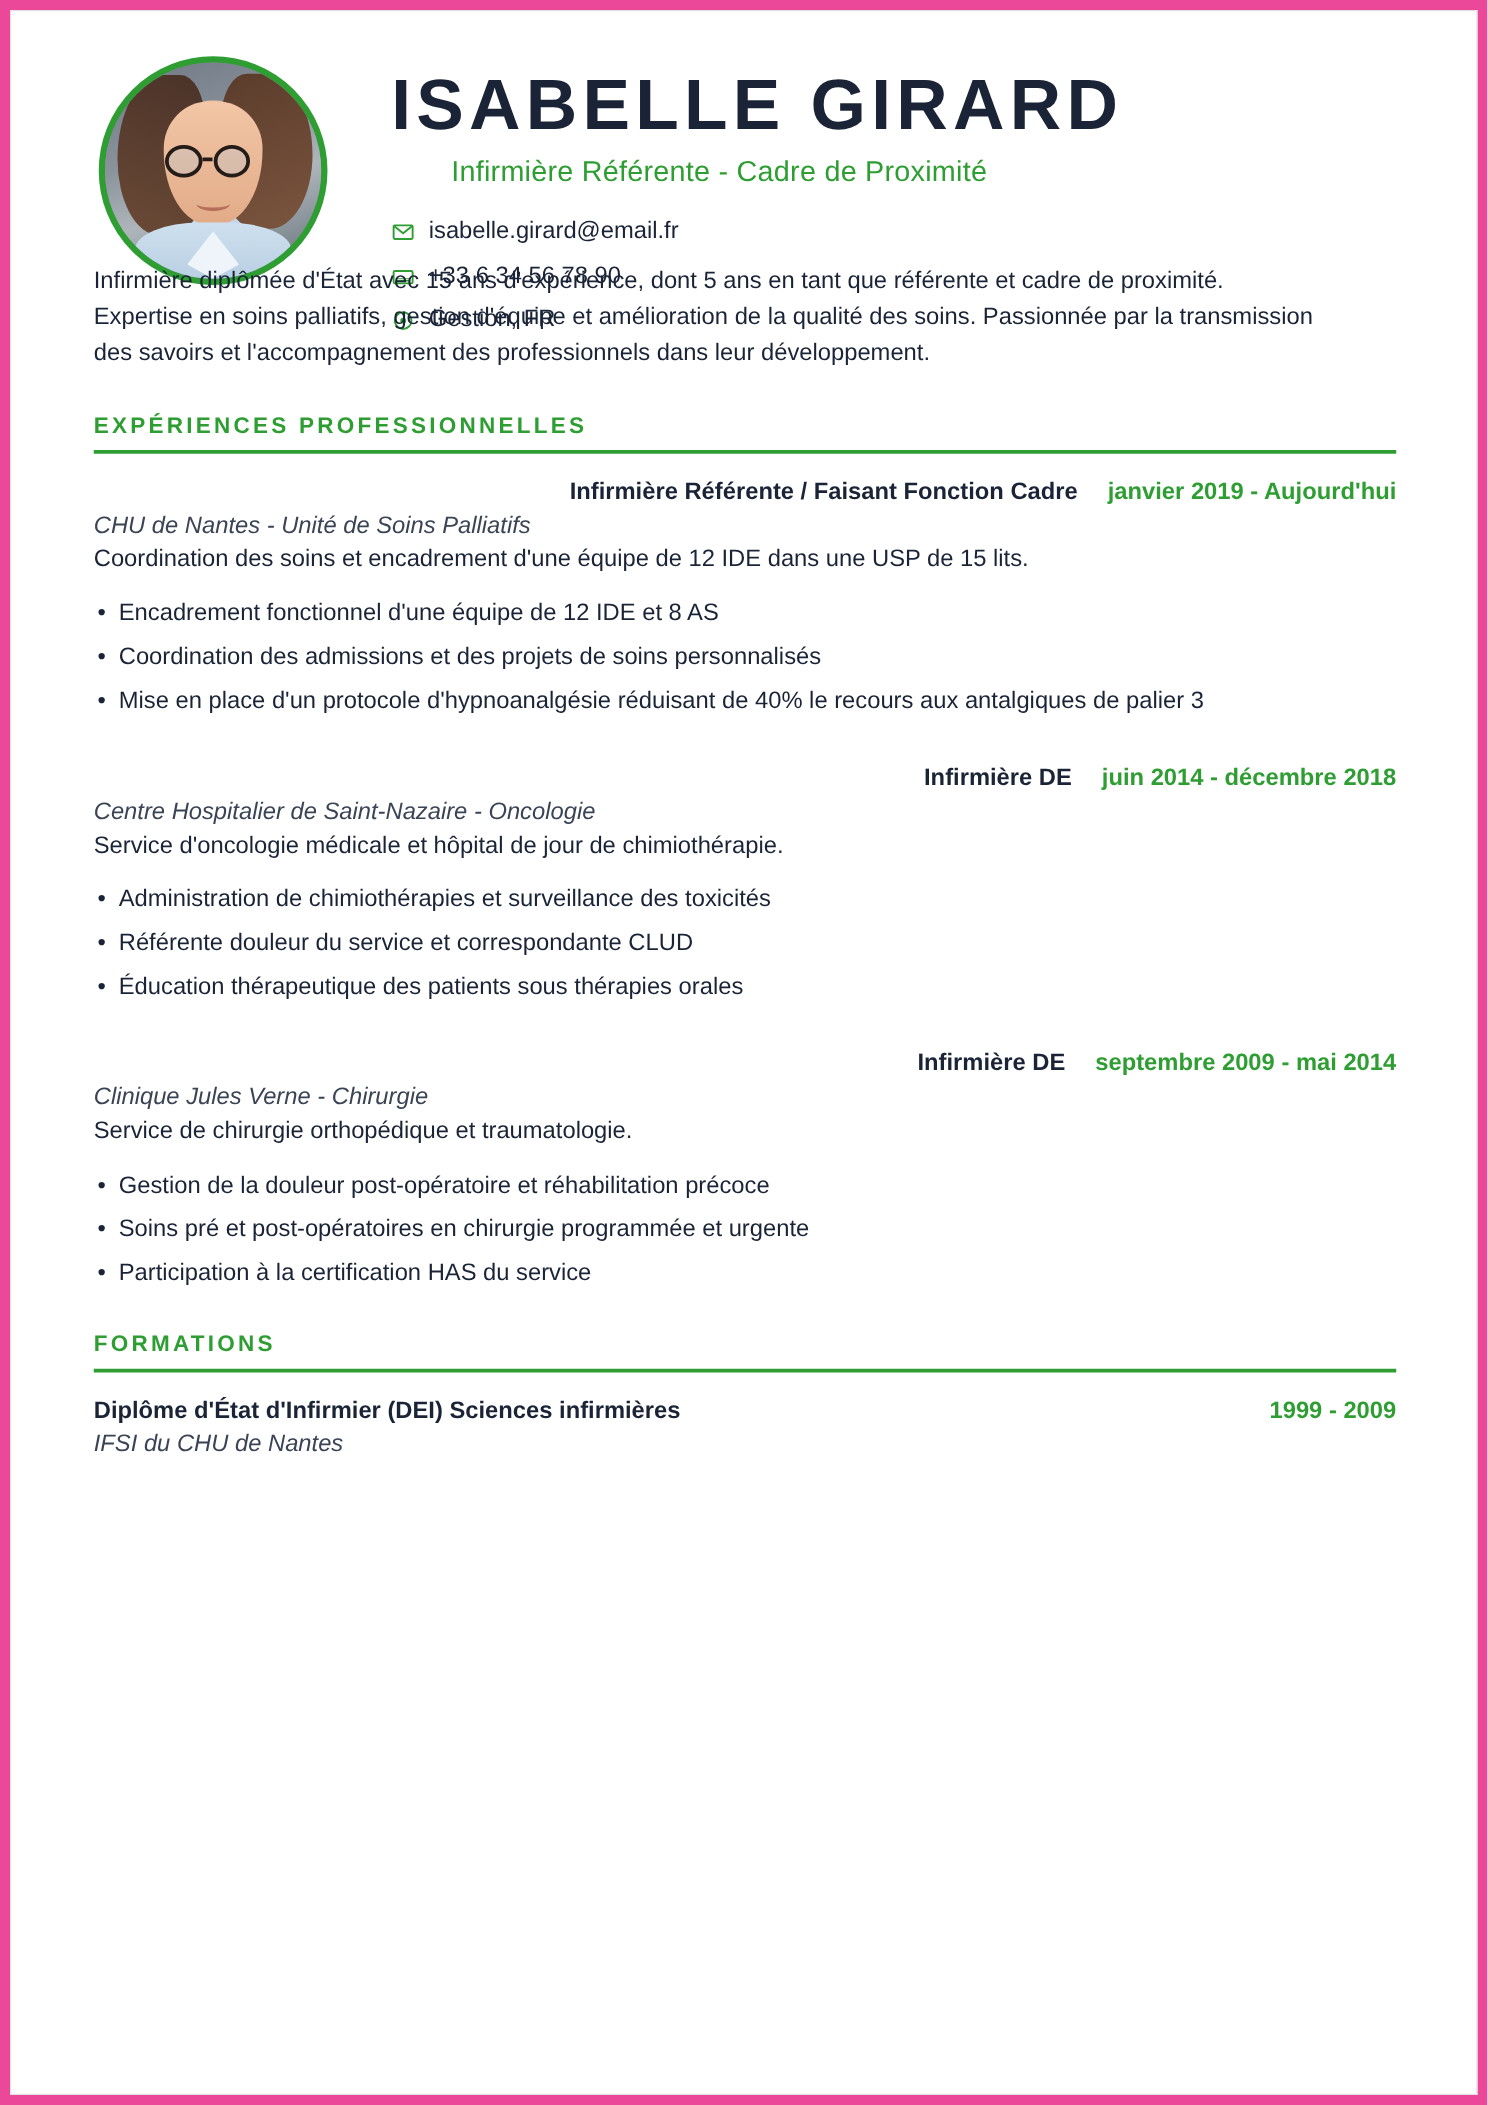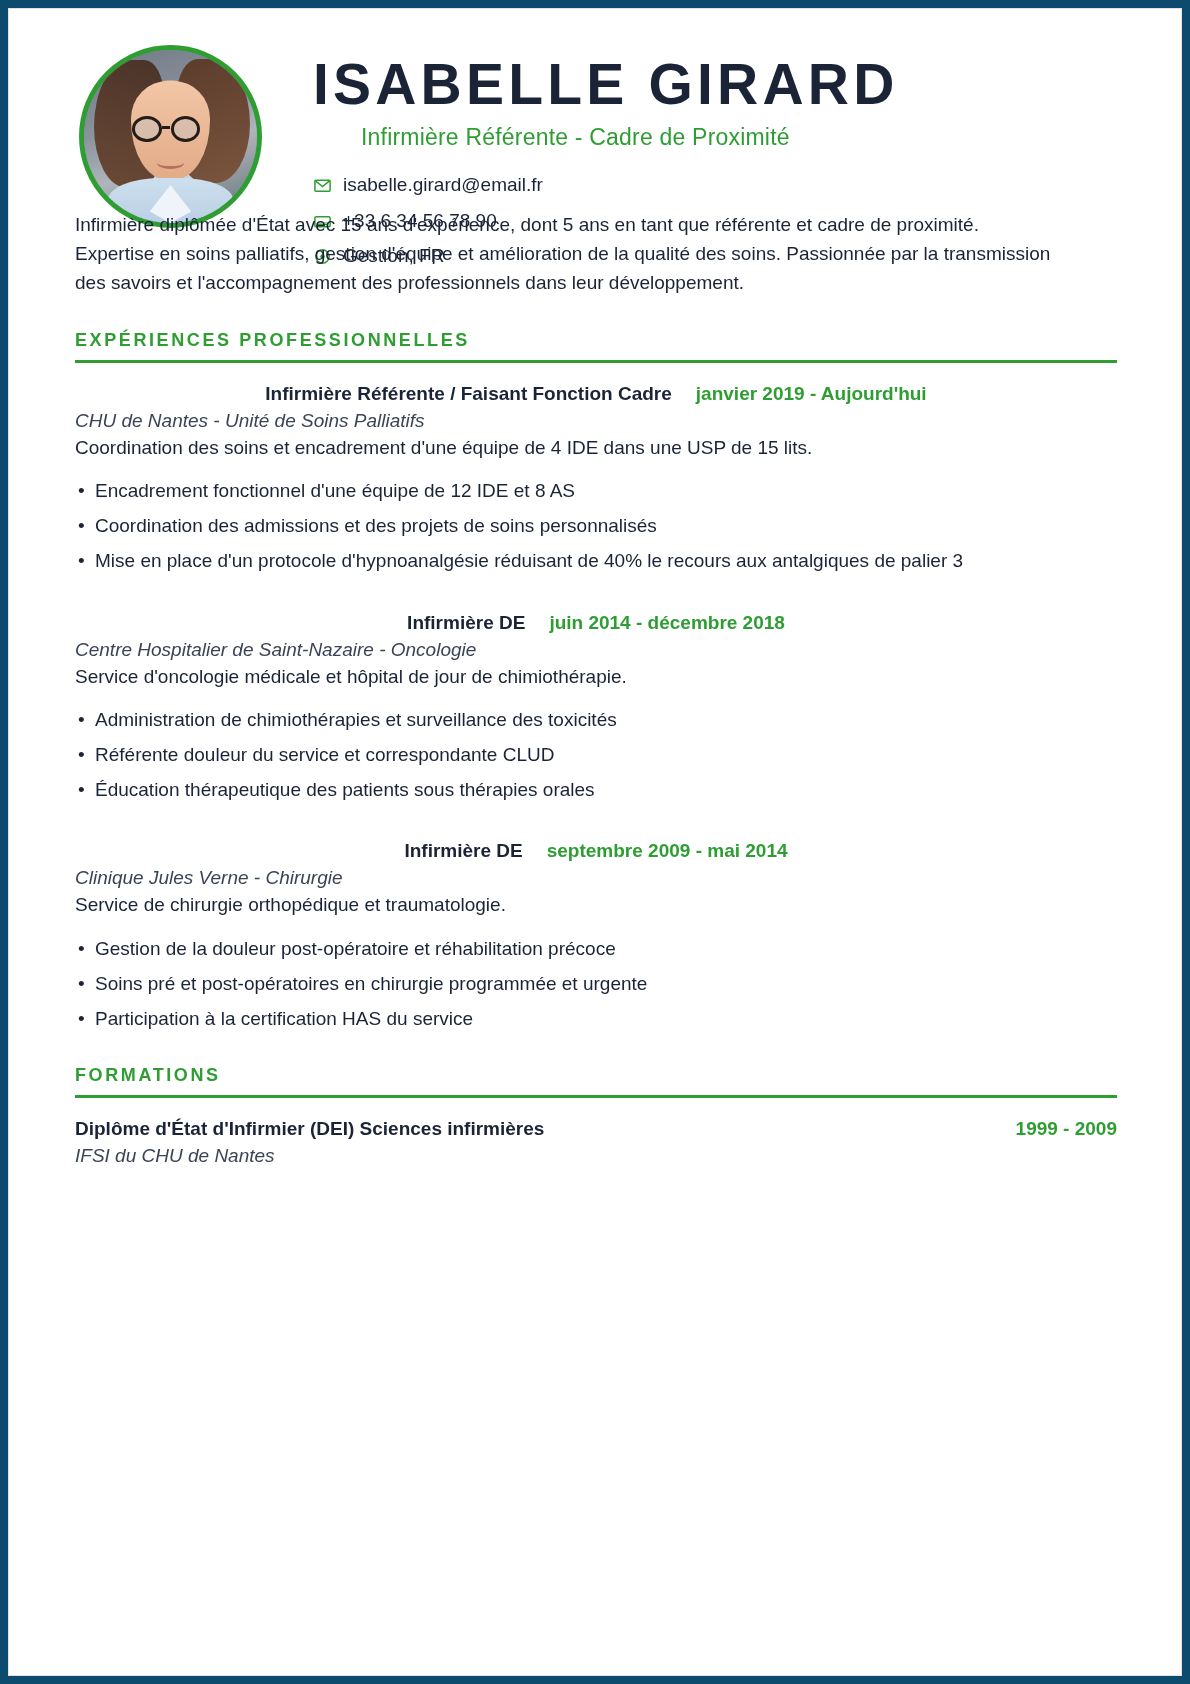--- a/index.html
+++ b/index.html
@@ -8,21 +8,21 @@
     margin: 0;
     padding: 0;
     background: #e9e9e9;
     font-family: "Liberation Sans", sans-serif;
   }
   .page {
     position: relative;
     width: 1190px;
     height: 1684px;
     margin: 0 auto;
-    background: #0c4a6e;
+    background: #ec4899;
     overflow: hidden;
   }
   .sheet {
     position: absolute;
     left: 8px;
     top: 8px;
     width: 1174px;
     height: 1668px;
     background: #ffffff;
     border: 1px solid #e2e2e2;
@@ -165,21 +165,21 @@
     height: 3px;
     background: #2e9e33;
     width: 100%;
   }
 
   .entry { margin-top: 20px; }
   .entry + .entry { margin-top: 36px; }
   .entry-head {
     display: flex;
     align-items: baseline;
-    justify-content: center;
+    justify-content: flex-end;
     gap: 24px;
   }
   .entry-role {
     font-size: 19px;
     font-weight: 700;
     color: #1b2437;
   }
   .entry-date {
     font-size: 19px;
     font-weight: 700;
@@ -300,21 +300,21 @@
       <div class="section">
         <div class="section-title">EXPÉRIENCES PROFESSIONNELLES</div>
         <div class="rule"></div>
 
         <div class="entry">
           <div class="entry-head">
             <div class="entry-role">Infirmière Référente / Faisant Fonction Cadre</div>
             <div class="entry-date">janvier 2019 - Aujourd'hui</div>
           </div>
           <div class="entry-org">CHU de Nantes - Unité de Soins Palliatifs</div>
-          <div class="entry-desc">Coordination des soins et encadrement d'une équipe de 4 IDE dans une USP de 15 lits.</div>
+          <div class="entry-desc">Coordination des soins et encadrement d'une équipe de 12 IDE dans une USP de 15 lits.</div>
           <ul class="bullets">
             <li>Encadrement fonctionnel d'une équipe de 12 IDE et 8 AS</li>
             <li>Coordination des admissions et des projets de soins personnalisés</li>
             <li>Mise en place d'un protocole d'hypnoanalgésie réduisant de 40% le recours aux antalgiques de palier 3</li>
           </ul>
         </div>
 
         <div class="entry">
           <div class="entry-head">
             <div class="entry-role">Infirmière DE</div>

